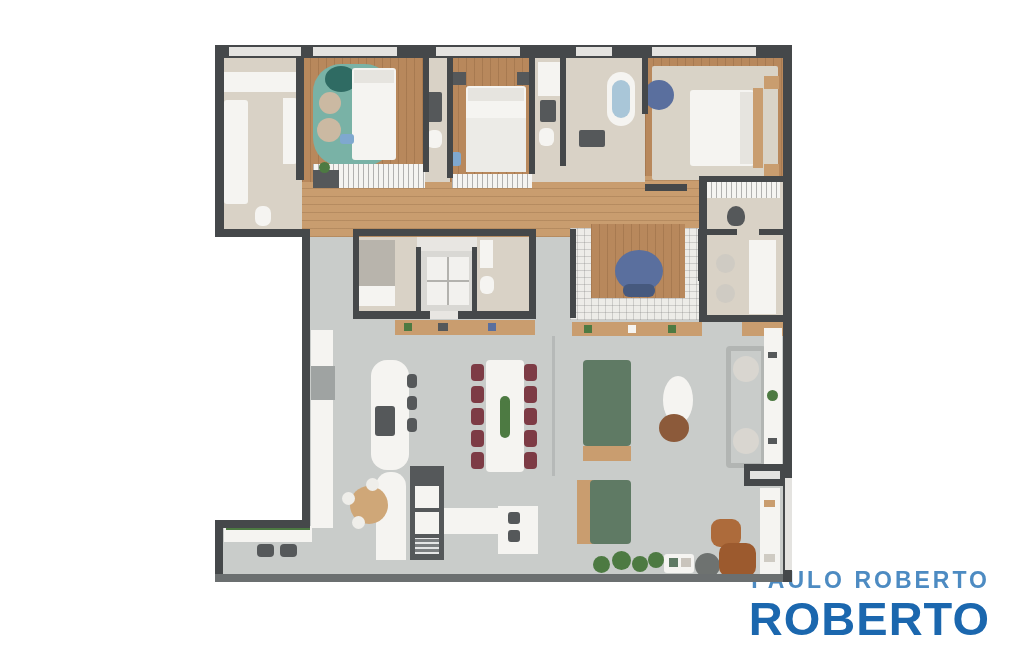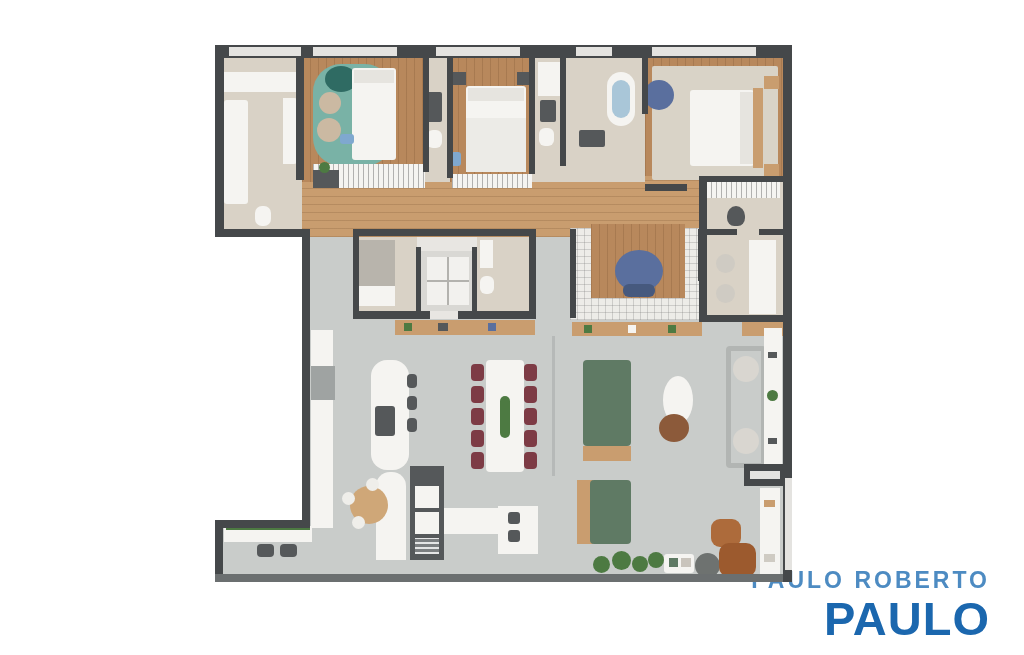--- a/index.html
+++ b/index.html
@@ -197,14 +197,14 @@
     <div class="shape" style="left: 645px; top: 184px; width: 42px; height: 7px; background-color: rgb(69, 72, 74); z-index: 174;"></div>
     <div class="shape" style="left: 699px; top: 176px; width: 8px; height: 146px; background-color: rgb(69, 72, 74); z-index: 175;"></div>
     <div class="shape" style="left: 699px; top: 176px; width: 86px; height: 6px; background-color: rgb(69, 72, 74); z-index: 176;"></div>
     <div class="shape" style="left: 703px; top: 229px; width: 82px; height: 6px; background-color: rgb(69, 72, 74); z-index: 177;"></div>
     <div class="shape" style="left: 737px; top: 229px; width: 22px; height: 6px; background-color: rgb(217, 210, 198); z-index: 178;"></div>
     <div class="shape" style="left: 703px; top: 315px; width: 82px; height: 7px; background-color: rgb(69, 72, 74); z-index: 179;"></div>
   </div>
 
 <div class="logo">
   <div class="logo-line1" style="color: rgb(77, 139, 194);">PAULO ROBERTO</div>
-  <div class="logo-line2" style="color: rgb(27, 103, 174);">PAULO</div>
+  <div class="logo-line2" style="color: rgb(27, 103, 174);">ROBERTO</div>
 </div>
 
 </body></html>

